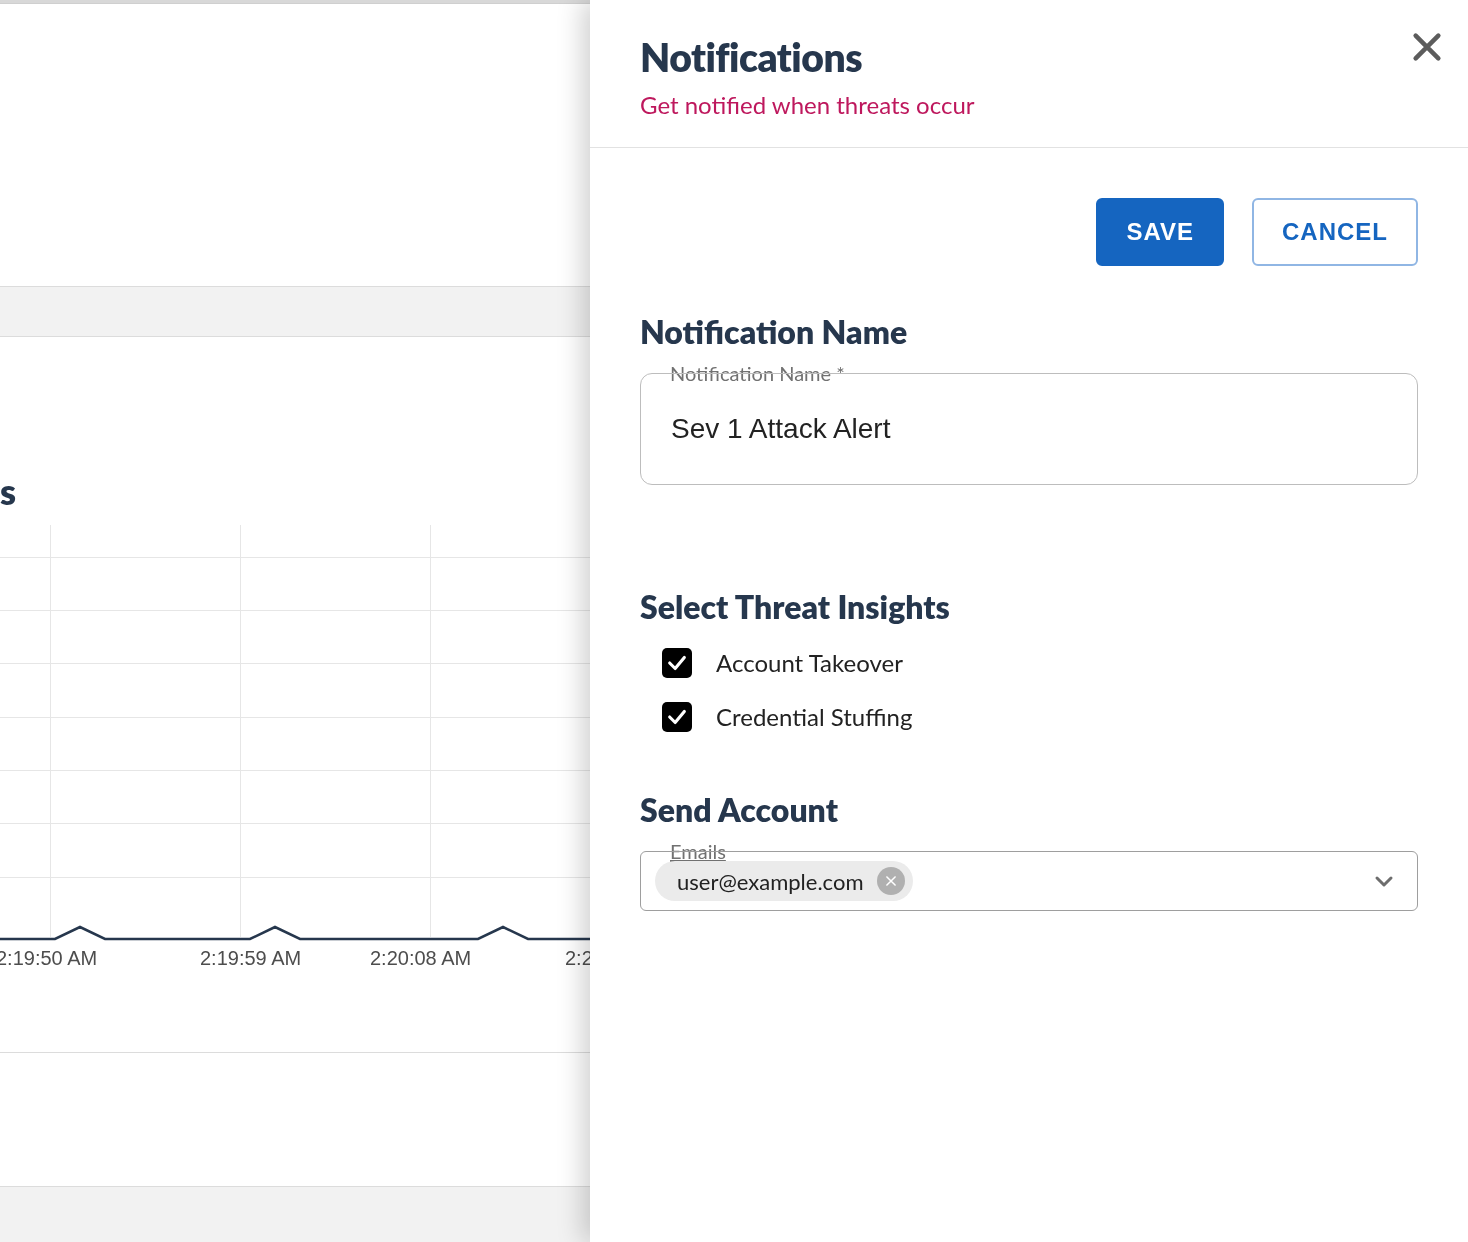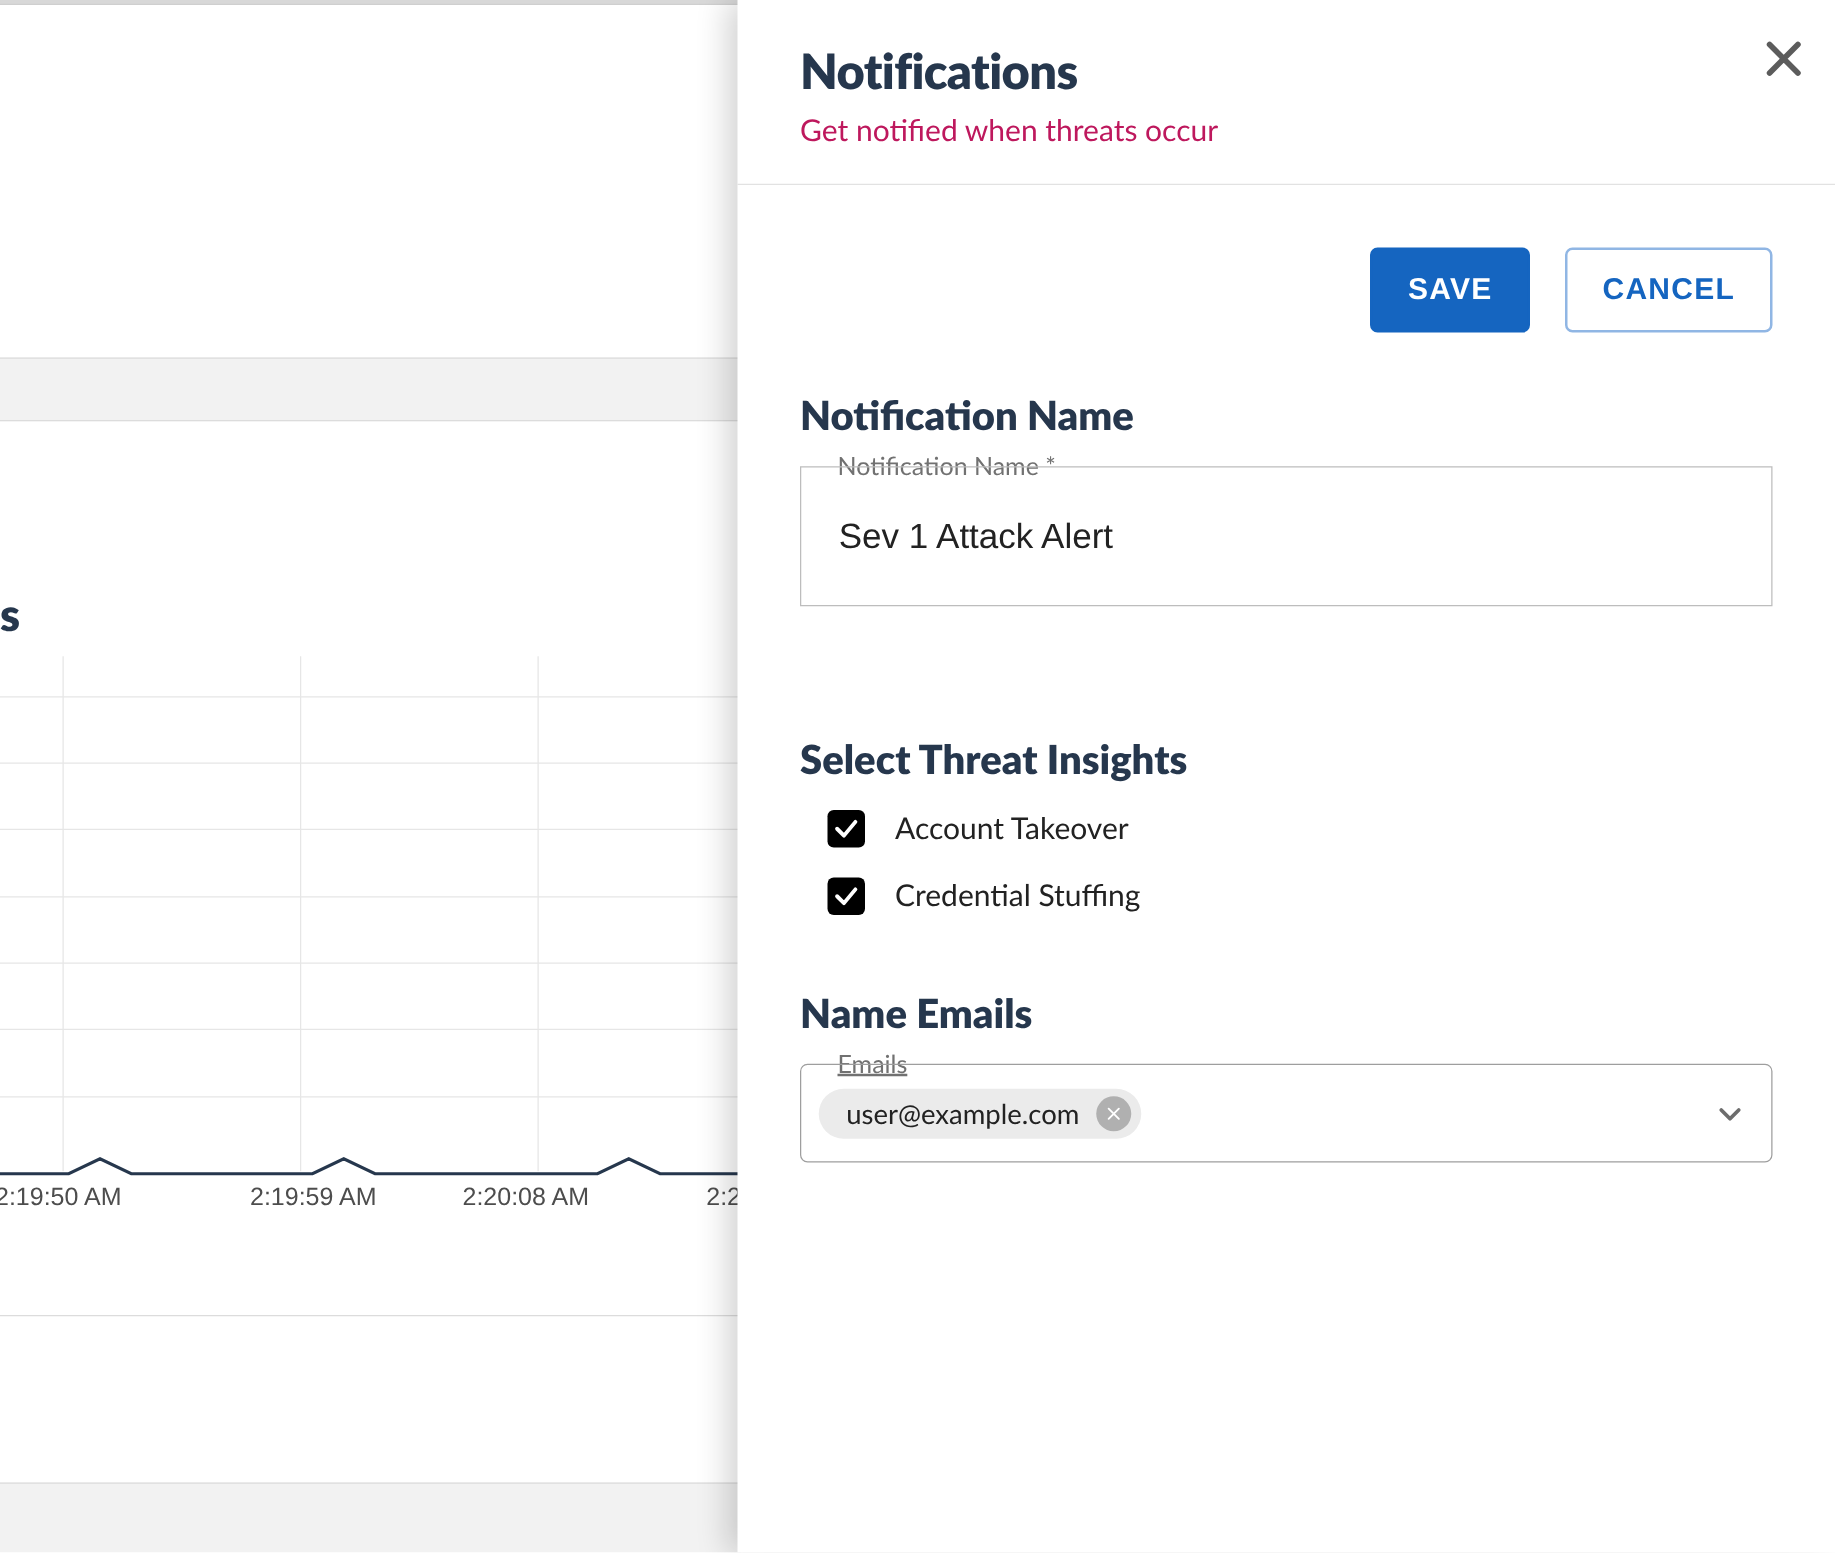--- a/index.html
+++ b/index.html
@@ -36,35 +36,35 @@
 
   .button-row { display:flex; justify-content:flex-end; gap:28px; margin-bottom:46px; }
   .btn { font-size:24px; font-weight:700; letter-spacing:1px; padding:18px 28px; border-radius:6px; cursor:pointer; }
   .btn-outline { background:#fff; color:#1565c0; border:2px solid #90b6e4; }
   .btn-primary { background:#1565c0; color:#fff; border:2px solid #1565c0; }
 
   .section-h { font-size:32px; font-weight:800; color:#26374d; margin:0 0 22px 0; }
 
   
   .field { position:relative; margin-bottom:102px; }
-  .field .box { position:relative; border:1px solid #bdbdbd; border-radius:0; height:112px; display:flex; align-items:center; padding:0 28px; }
+  .field .box { position:relative; border:1px solid #bdbdbd; border-radius:12px; height:112px; display:flex; align-items:center; padding:0 28px; }
   .field .float-label { position:absolute; top:-12px; left:22px; background:#fff; padding:0 8px; font-size:20px; color:#717171; }
   .field input { border:none; outline:none; font-size:28px; color:#222; width:100%; background:transparent; }
 
   
   .checks { margin:0 0 58px 22px; }
   .check-row { display:flex; align-items:flex-start; gap:24px; margin-bottom:24px; }
   .cbox { width:30px; height:30px; background:#000; border-radius:5px; display:flex; align-items:center; justify-content:center; cursor:pointer; }
   .cbox svg { width:22px; height:22px; }
   .cbox svg path { stroke:#fff; stroke-width:3.4; fill:none; stroke-linecap:round; stroke-linejoin:round; }
   .check-label { font-size:24px; color:#222; }
 
   
   .field-emails { position:relative; }
-  .field-emails .box { position:relative; border:1.5px solid #9e9e9e; border-radius:6px; height:79px; display:flex; align-items:center; padding:0 10px 0 14px; justify-content:space-between; }
+  .field-emails .box { position:relative; border:1.5px solid #9e9e9e; border-radius:6px; height:60px; display:flex; align-items:center; padding:0 10px 0 14px; justify-content:space-between; }
   .field-emails .float-label { position:absolute; top:-12px; left:22px; background:#fff; padding:0 8px; font-size:20px; color:#717171;text-decoration:underline; }
   .chip { display:inline-flex; align-items:center; background:#ebebeb; border-radius:28px; padding:6px 8px 6px 22px; gap:14px; }
   .chip span { font-size:22px; color:#222; }
   .chip .chip-x { width:28px; height:28px; background:#b0b0b0; border-radius:50%; display:flex; align-items:center; justify-content:center; cursor:pointer; }
   .chip .chip-x svg { width:14px; height:14px; }
   .chip .chip-x svg path { stroke:#fff; stroke-width:2.6; stroke-linecap:round; }
   .chevron { width:46px; height:46px; display:flex; align-items:center; justify-content:center; cursor:pointer; }
   .chevron svg { width:24px; height:24px; }
   .chevron svg path { stroke:#6d6d6d; stroke-width:3; fill:none; stroke-linecap:round; stroke-linejoin:round; }
 </style>
@@ -137,21 +137,21 @@
       <div class="check-row">
         <div class="cbox">
           <svg viewBox="0 0 24 24">
               <path d="M4 12 L10 18 L20 6"></path>
             </svg>
         </div>
         <span class="check-label">Credential Stuffing</span>
       </div>
     </div>
 
-    <h2 class="section-h">Name Emails</h2>
+    <h2 class="section-h">Send Account</h2>
     <div class="field-emails">
       <span class="float-label">Emails</span>
       <div class="box">
         <div class="chip">
           <span>user@example.com</span>
           <div class="chip-x">
             <svg viewBox="0 0 24 24">
                 <path d="M5 5 L19 19 M19 5 L5 19"></path>
               </svg>
           </div>

